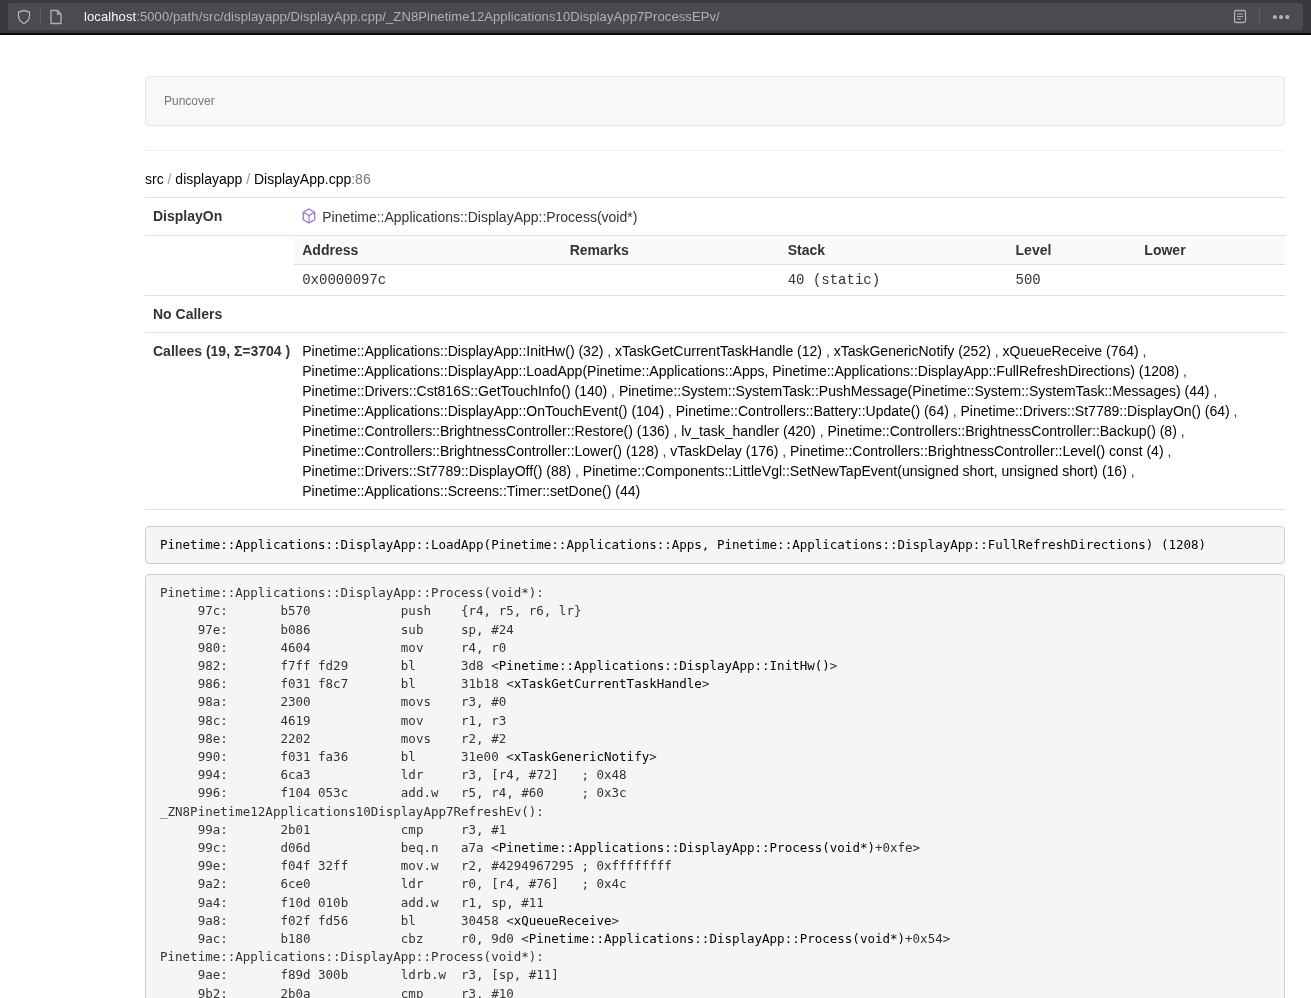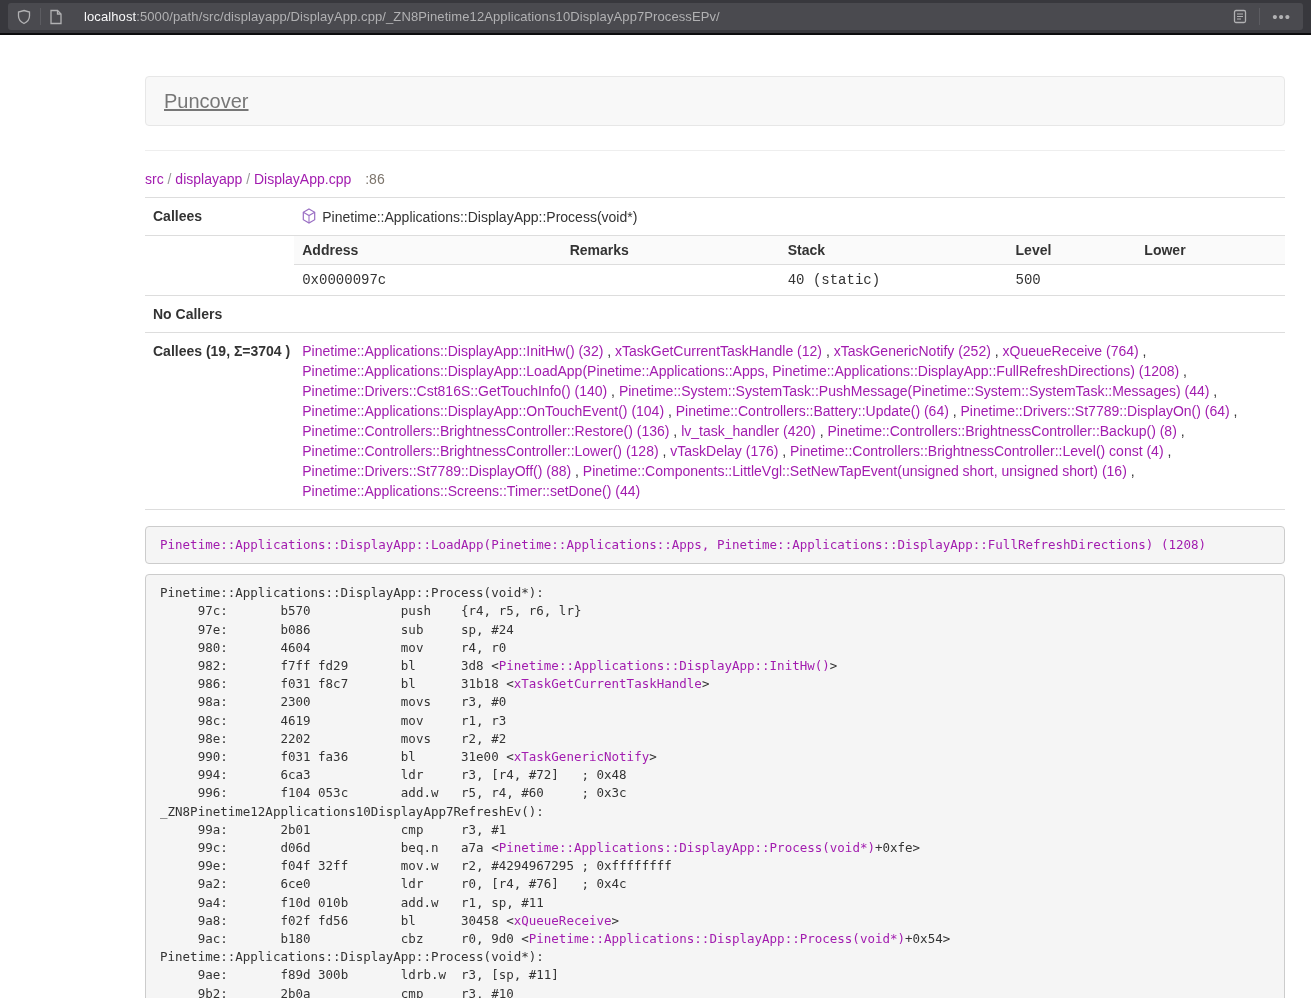--- a/index.html
+++ b/index.html
@@ -28,28 +28,28 @@
   .dots { color:#b1b1b3; font-size:15px; letter-spacing:1px; padding:0 4px; cursor:default; }
 
   
   .page { margin-left:145px; width:1140px; }
 
   .panel {
     margin-top:41px; height:50px; background:#f8f8f8;
     border:1px solid #e7e7e7; border-radius:4px;
     display:flex; align-items:center; padding-left:18px;
   }
-  .brand { font-size:20px; color:#777;text-decoration:underline; }
+  .brand { font-size:12px; color:#777; }
 
   hr.rule { margin:24px 0 0 0; border:0; border-top:1px solid #eee; }
 
   .breadcrumb { margin:20px 0 8px 0; }
-  a, .link { color:#a21caf; text-decoration:none; cursor:pointer; }
+  a, .link { color:#000000; text-decoration:none; cursor:pointer; }
   .crumb-sep { color:#999; }
-  .crumb-suffix { color:#7d756c;padding-left:14px; }
+  .crumb-suffix { color:#7d756c; }
 
   table.fn { width:100%; border-collapse:collapse; margin-top:10px; border-bottom:1px solid #ddd; }
   table.fn > tbody > tr > th,
   table.fn > tbody > tr > td {
     border-top:1px solid #ddd; text-align:left; vertical-align:top;
     font-size:14px; line-height:20px;
   }
   table.fn > tbody > tr > th {
     width:147px; font-weight:bold; padding:8px 4px 8px 8px; white-space:nowrap;
   }
@@ -122,21 +122,21 @@
     <a>src</a>
     <span class="crumb-sep">/</span>
     <a>displayapp</a>
     <span class="crumb-sep">/</span>
     <a>DisplayApp.cpp</a><span class="crumb-suffix">:86</span>
   </p>
 
   <table class="fn">
     <tbody>
       <tr>
-        <th>Callees</th>
+        <th>DisplayOn</th>
         <td>
           <span class="fn-name">
             <span class="cube">
               <svg width="14" height="16" viewBox="0 0 16 18" fill="none" stroke="#9a6fc4" stroke-width="1.4">
                 <path d="M8 1 L14.5 4.75 V13.25 L8 17 L1.5 13.25 V4.75 Z"></path>
                 <path d="M1.5 4.75 L8 8.5 L14.5 4.75 M8 8.5 V17" stroke-width="1.2"></path>
               </svg>
             </span>
             <span>Pinetime::Applications::DisplayApp::Process(void*)</span>
           </span>

